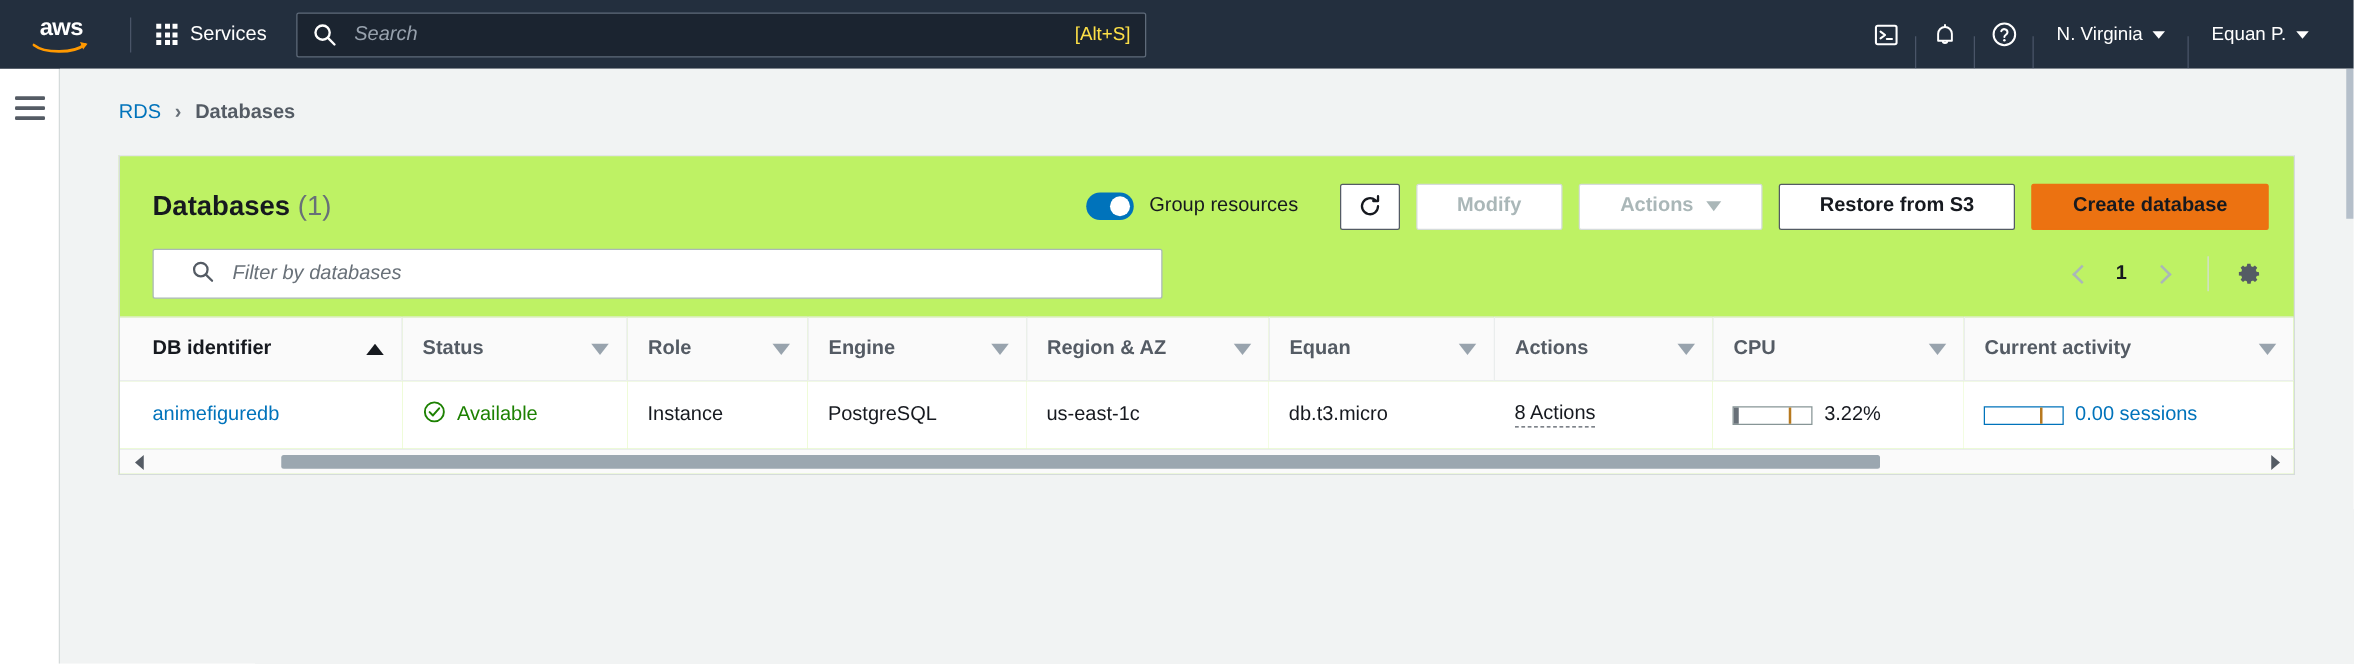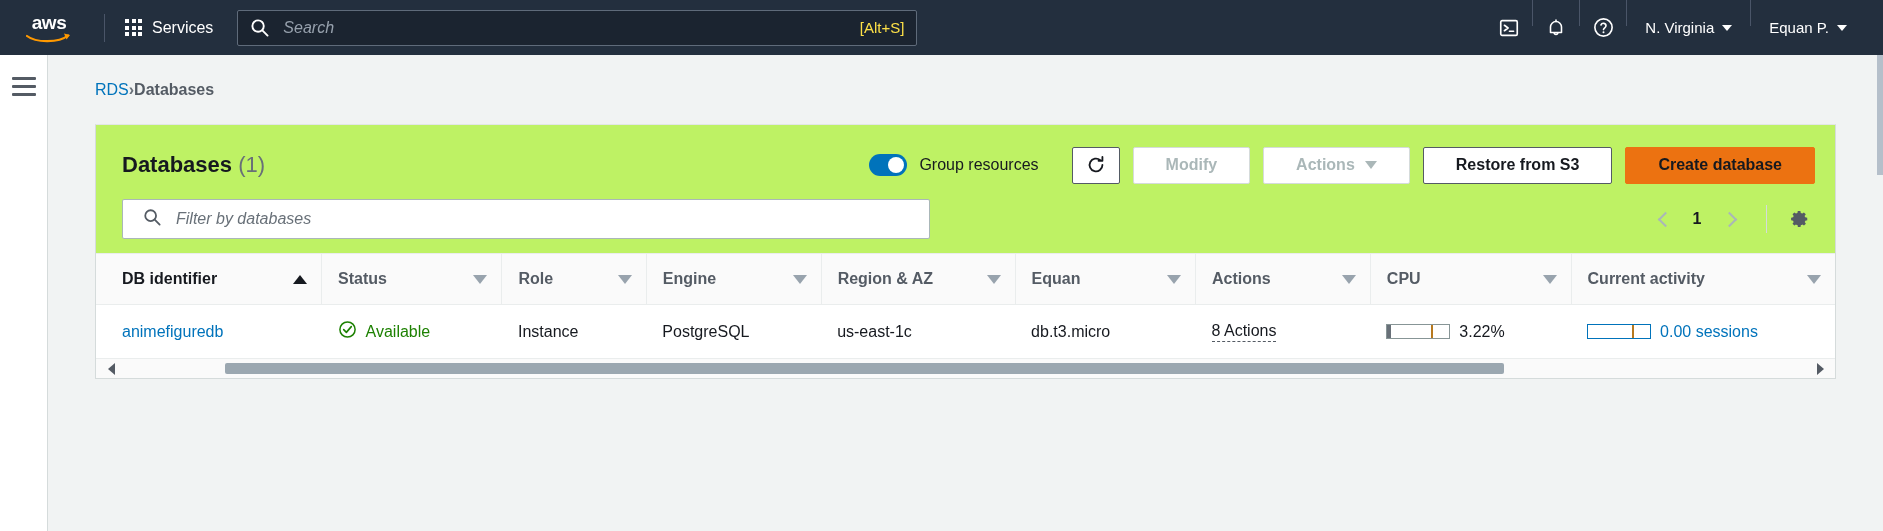--- a/index.html
+++ b/index.html
@@ -93,21 +93,21 @@
   #search-shortcut {
     color: #fde047;
     font-size: 15px;
     margin-left: 10px;
     white-space: nowrap;
   }
 
   #nav-right {
     margin-left: auto;
     display: flex;
-    align-items: flex-start;
+    align-items: flex-end;
     height: 100%;
   }
   .nav-icon-btn {
     width: 46px; height: 55px;
     display: flex; align-items: center; justify-content: center;
     cursor: pointer;
   }
   .nav-sep { width:1px; height:26px; background:#4a5568; }
   .nav-text-btn {
     color: #ffffff;
@@ -158,20 +158,21 @@
     background: #f1f3f3;
     position: relative;
     overflow: hidden;
   }
 
   #breadcrumb {
     padding: 26px 0 0 47px;
     font-size: 16px;
     display: flex;
     align-items: center;
+    gap: 11px;
   }
   #breadcrumb .crumb-link {
     color: #0073bb; cursor: pointer;
   }
   #breadcrumb .crumb-sep {
     color: #687078; font-size: 16px; font-weight: 600;
   }
   #breadcrumb .crumb-current {
     color: #545b64; font-weight: bold;
   }
@@ -268,21 +269,21 @@
     padding: 12px 20px 14px 26px;
   }
   #filter-box {
     width: 808px;
     height: 40px;
     border: 1px solid #aab7b8;
     background: #ffffff;
     border-radius: 2px;
     display: flex;
     align-items: center;
-    padding: 0 20px;
+    padding: 0 30px;
     gap: 13px;
   }
   #filter-input {
     flex: 1;
     border: none; outline: none;
     font-size: 16px;
     font-style: italic;
     color: #16191f;
     background: transparent;
     font-family: "Liberation Sans", sans-serif;

